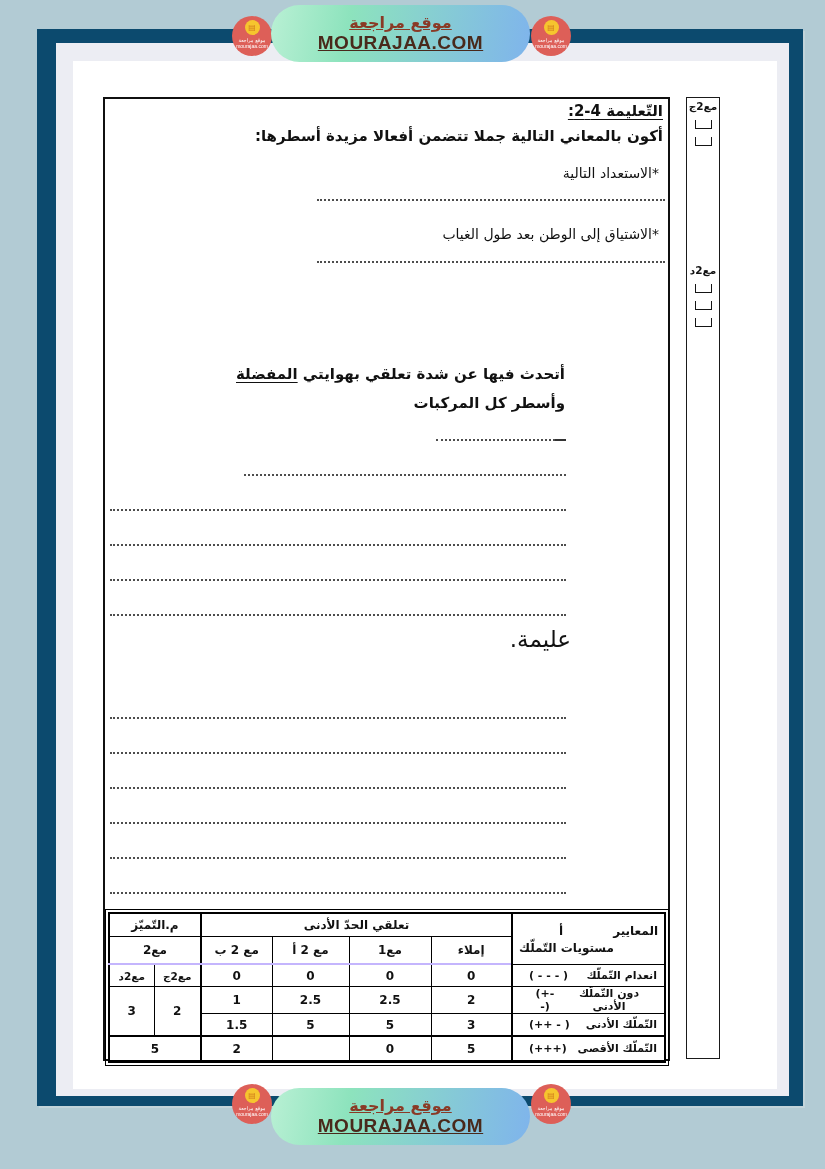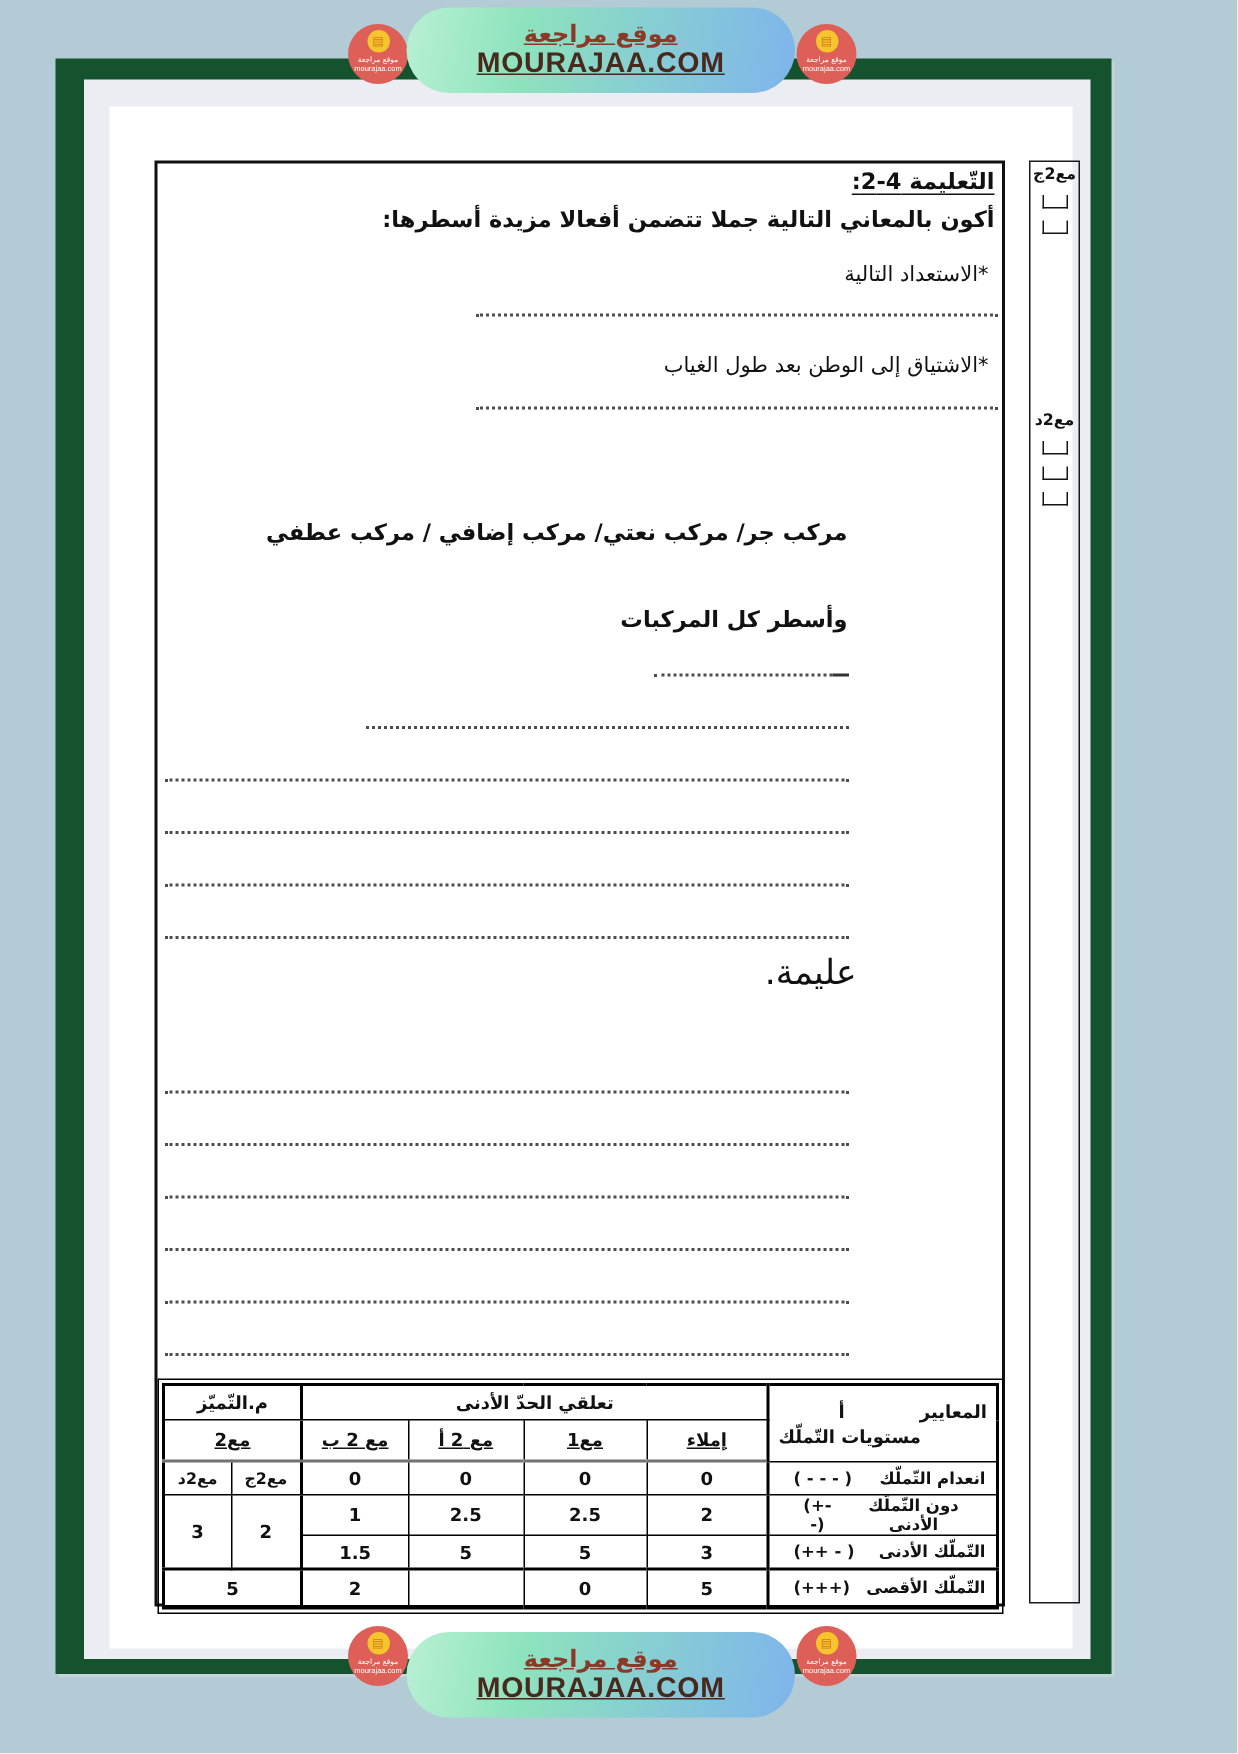--- a/index.html
+++ b/index.html
@@ -1,20 +1,20 @@
 <!DOCTYPE html>
 <html lang="ar"><head>
 <meta charset="utf-8">
 <style>
   html,body{margin:0;padding:0;width:825px;height:1169px;overflow:hidden;
     font-family:"DejaVu Sans",sans-serif;color:#111;}
   .screen{position:relative;width:825px;height:1169px;background:#b2cbd4;}
 
   
-  .paper{position:absolute;left:37px;top:39px;width:704px;height:1077px;background:#14532d;
+  .paper{position:absolute;left:37px;top:29px;width:766px;height:1077px;background:#0c4a6e;
          box-shadow:2px 2px 0 0 #c2d4da;}
   .paper-frame{position:absolute;left:19px;top:14px;right:14px;bottom:10px;background:#ecedf3;}
   .page{position:absolute;left:17px;top:18px;right:12px;bottom:7px;background:#ffffff;}
 
   
   .content-box{position:absolute;left:30px;top:36px;width:563px;height:960px;
                border:2px solid #101010;direction:rtl;}
   .abs{position:absolute;white-space:nowrap;}
   .t-title{font-size:15px;font-weight:bold;text-decoration:underline;text-underline-offset:3px;}
   .t-bold{font-size:15px;font-weight:bold;}
@@ -33,21 +33,21 @@
   .bracket{width:15px;height:8px;border:1.5px solid #151515;border-top:none;margin:8px auto 0;}
   .gap-mid{margin-top:118px;}
 
   
   .assess{position:absolute;left:3px;top:813px;width:556px;border-collapse:collapse;
           direction:rtl;table-layout:fixed;border:2px solid #000;
           outline:1.5px solid #000;outline-offset:2px;background:#fff;}
   .assess th,.assess td{border:1px solid #000;text-align:center;vertical-align:middle;
           padding:0 2px;font-weight:bold;font-size:12px;overflow:hidden;}
   .assess .r1 th{height:22px;}
-  .assess .r2 th{height:26px;border-bottom:2px solid #737373;text-decoration:underline;}
+  .assess .r2 th{height:26px;border-bottom:2px solid #c4b5fd;}
   .assess .dr td{height:21px;}
   .assess .rlast td{border-top:2px solid #000;border-bottom:3px solid #000;height:23px;}
   .sep-l{border-left:2.5px solid #000 !important;}
   .corner .c1{display:flex;justify-content:space-between;align-items:flex-start;
               padding:1px 4px 0 44px;font-size:12px;}
   .corner .c2{text-align:left;padding:3px 0 0 4px;font-size:12px;}
   .rowlab{display:flex;justify-content:space-between;align-items:center;
           padding:0 5px 0 14px;font-size:11px;}
   .rowlab .sym{direction:ltr;unicode-bidi:isolate;font-size:11px;}
 
@@ -82,21 +82,23 @@
 
         <div class="content-box">
 
           <div class="abs t-title" style="top:3px;right:5px;">التّعليمة 4-2:</div>
           <div class="abs t-bold" style="top:28px;right:5px;">أكون بالمعاني التالية جملا تتضمن أفعالا مزيدة أسطرها:</div>
           <div class="abs t-reg" style="top:66px;right:9px;">*الاستعداد التالية</div>
           <div class="dln" style="top:100px;right:3px;width:348px;"></div>
           <div class="abs t-reg" style="top:127px;right:9px;">*الاشتياق إلى الوطن بعد طول الغياب</div>
           <div class="dln" style="top:162px;right:3px;width:348px;"></div>
 
-          <div class="abs t-bold" style="top:237px;right:103px;">مركب جر/ مركب نعتي/ مركب إضافي / مركب عطفي</div>
+          <div class="abs t-bold" style="top:266px;right:103px;">
+            <span>أتحدث فيها عن شدة تعلقي بهوايتي </span><span style="text-decoration:underline;text-underline-offset:3px;">المفضلة</span>
+          </div>
           <div class="abs t-bold" style="top:295px;right:103px;">وأسطر كل المركبات</div>
 
           <div class="shortline" style="top:340px;right:102px;width:130px;">
             <span class="dash"></span>
               <span class="dots"></span>
           </div>
           <div class="dln" style="top:375px;right:102px;width:322px;"></div>
           <div class="dln" style="top:410px;left:5px;right:102px;"></div>
           <div class="dln" style="top:445px;left:5px;right:102px;"></div>
           <div class="dln" style="top:480px;left:5px;right:102px;"></div>

